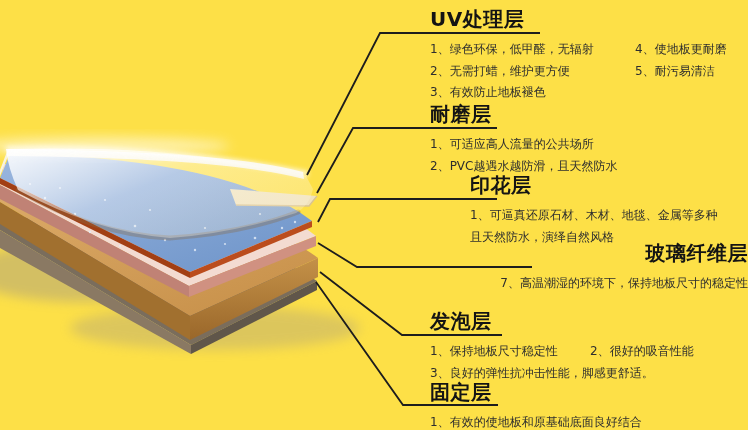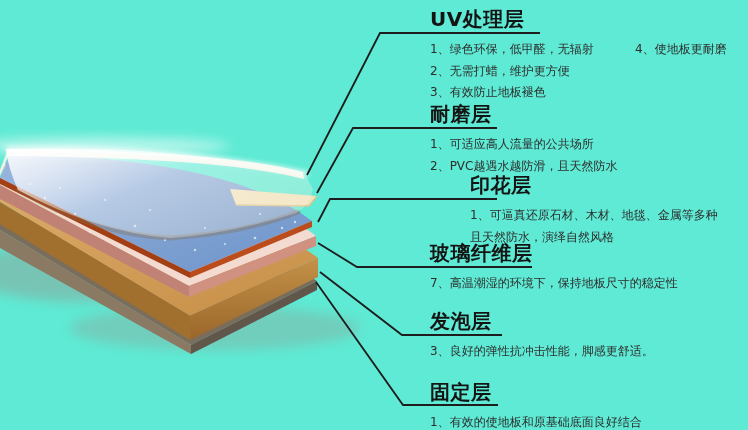--- a/index.html
+++ b/index.html
@@ -1,30 +1,30 @@
 <!DOCTYPE html>
 <html><head>
 <meta charset="utf-8">
 <style>
   html,body{margin:0;padding:0;}
   body{font-family:"DejaVu Sans","Liberation Sans",sans-serif;}
-  #app{position:relative;width:748px;height:430px;background:#5eead4;overflow:hidden;}
+  #app{position:relative;width:748px;height:430px;background:#fde047;overflow:hidden;}
   #scene{position:absolute;left:0;top:0;width:748px;height:430px;display:block;}
   .ann{position:absolute;left:430px;width:318px;}
   .ann-title{font-size:20px;font-weight:bold;color:#141414;line-height:26px;letter-spacing:0.5px;}
   .ann-lines{margin-top:7px;}
   .ann-line{position:relative;font-size:12px;line-height:21.5px;color:#2e2e2e;white-space:nowrap;}
   .ann-line .seg{display:inline-block;}
   
   .b0 .ann-line .seg + .seg{position:absolute;left:205px;top:0;text-align:center;}
   .b4 .ann-line .seg + .seg{position:absolute;left:160px;top:0;}
   .b0{top:6px;}
   .b1{top:101px;}
   .b2{top:172px;margin-left:40px;}
-  .b3{top:240px;}
+  .b3{top:240px;text-align:right;}
   .b4{top:308px;}
   .b5{top:379px;}
 </style>
 </head>
 <body>
 
 <div id="app">
 
   <svg id="scene" viewBox="0 0 748 430" xmlns="http://www.w3.org/2000/svg">
     <defs>
@@ -124,21 +124,21 @@
       <polyline points="320,272 402,335 502,335" stroke="#1d1d1d"></polyline>
       <polyline points="316,282 403,405 498,405" stroke="#1d1d1d"></polyline>
     </g>
   </svg>
 
   <div id="annotation-column">
       <div class="ann b0">
         <div class="ann-title">UV处理层</div>
         <div class="ann-lines">
           <div class="ann-line"><span class="seg">1、绿色环保，低甲醛，无辐射</span><span class="seg">4、使地板更耐磨</span></div>
-          <div class="ann-line"><span class="seg">2、无需打蜡，维护更方便</span></div>
+          <div class="ann-line"><span class="seg">2、无需打蜡，维护更方便</span><span class="seg">5、耐污易清洁</span></div>
           <div class="ann-line"><span class="seg">3、有效防止地板褪色</span></div>
         </div>
       </div>
       <div class="ann b1">
         <div class="ann-title">耐磨层</div>
         <div class="ann-lines">
           <div class="ann-line"><span class="seg">1、可适应高人流量的公共场所</span></div>
           <div class="ann-line"><span class="seg">2、PVC越遇水越防滑，且天然防水</span></div>
         </div>
       </div>
@@ -151,20 +151,21 @@
       </div>
       <div class="ann b3">
         <div class="ann-title">玻璃纤维层</div>
         <div class="ann-lines">
           <div class="ann-line"><span class="seg">7、高温潮湿的环境下，保持地板尺寸的稳定性</span></div>
         </div>
       </div>
       <div class="ann b4">
         <div class="ann-title">发泡层</div>
         <div class="ann-lines">
+          <div class="ann-line"><span class="seg">1、保持地板尺寸稳定性</span><span class="seg">2、很好的吸音性能</span></div>
           <div class="ann-line"><span class="seg">3、良好的弹性抗冲击性能，脚感更舒适。</span></div>
         </div>
       </div>
       <div class="ann b5">
         <div class="ann-title">固定层</div>
         <div class="ann-lines">
           <div class="ann-line"><span class="seg">1、有效的使地板和原基础底面良好结合</span></div>
         </div>
       </div>
     </div>

